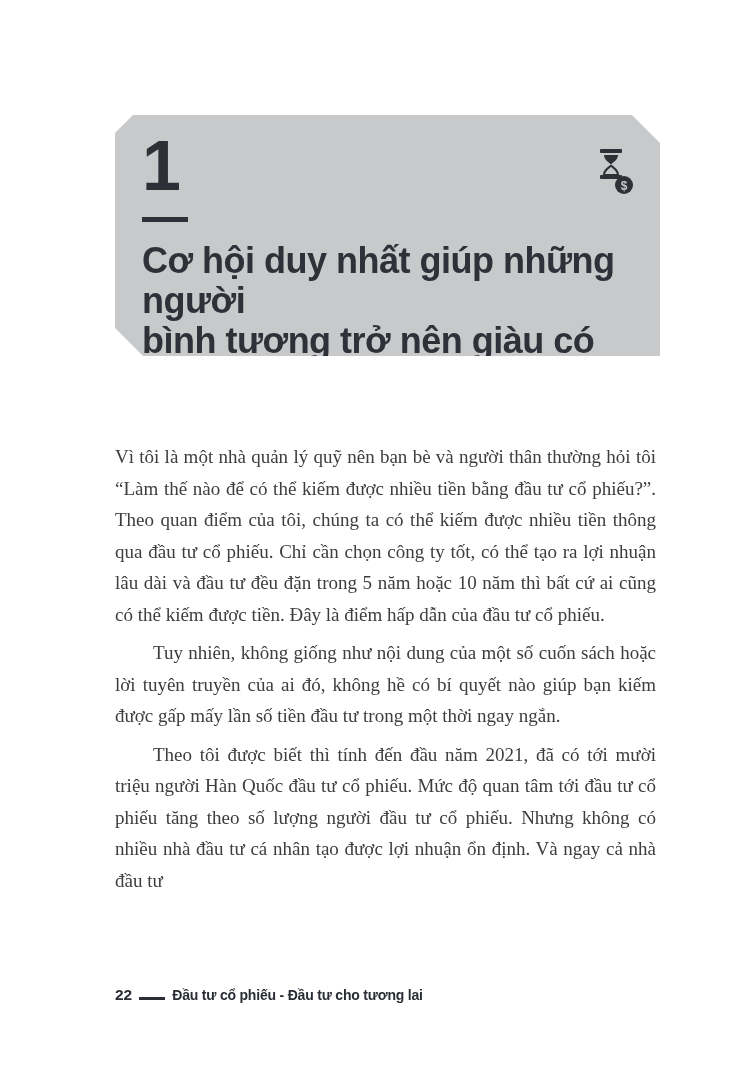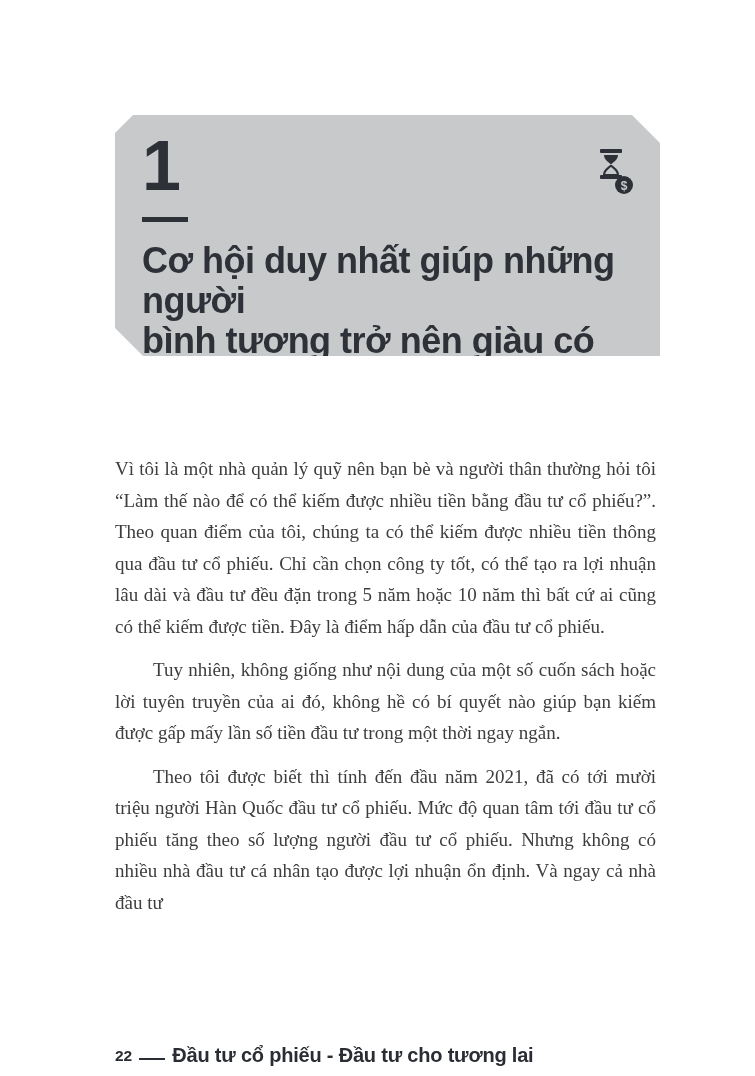--- a/index.html
+++ b/index.html
@@ -79,46 +79,46 @@
   .body-text {
     position: absolute;
     left: 115px;
     top: 441px;
     width: 541px;
     font-size: 19px;
     line-height: 31.5px;
     color: #3d3d3d;
     text-align: justify;
   }
-  .body-text p { margin: 12px 0 7px 0; }
+  .body-text p { margin: 0 0 7px 0; }
   .body-text p.indent { text-indent: 38px; }
 
   
   .footer {
     position: absolute;
     left: 115px;
-    top: 1044px;
+    top: 986px;
     display: flex;
     align-items: center;
     font-family: "Liberation Sans", sans-serif;
     color: #2a2d33;
   }
   .footer .page-number {
     font-weight: 700;
     font-size: 15.5px;
   }
   .footer .footer-rule {
     width: 26px;
     height: 2.5px;
     background: #2a2d33;
     margin: 7px 7px 0 7px;
   }
   .footer .book-title {
     font-weight: 700;
-    font-size: 20px;
+    font-size: 14px;
     letter-spacing: -0.2px;
   }
 </style>
 </head>
 <body>
 
 <div class="page">
 
   <div class="banner">
     <div class="chapter-number">1</div>

